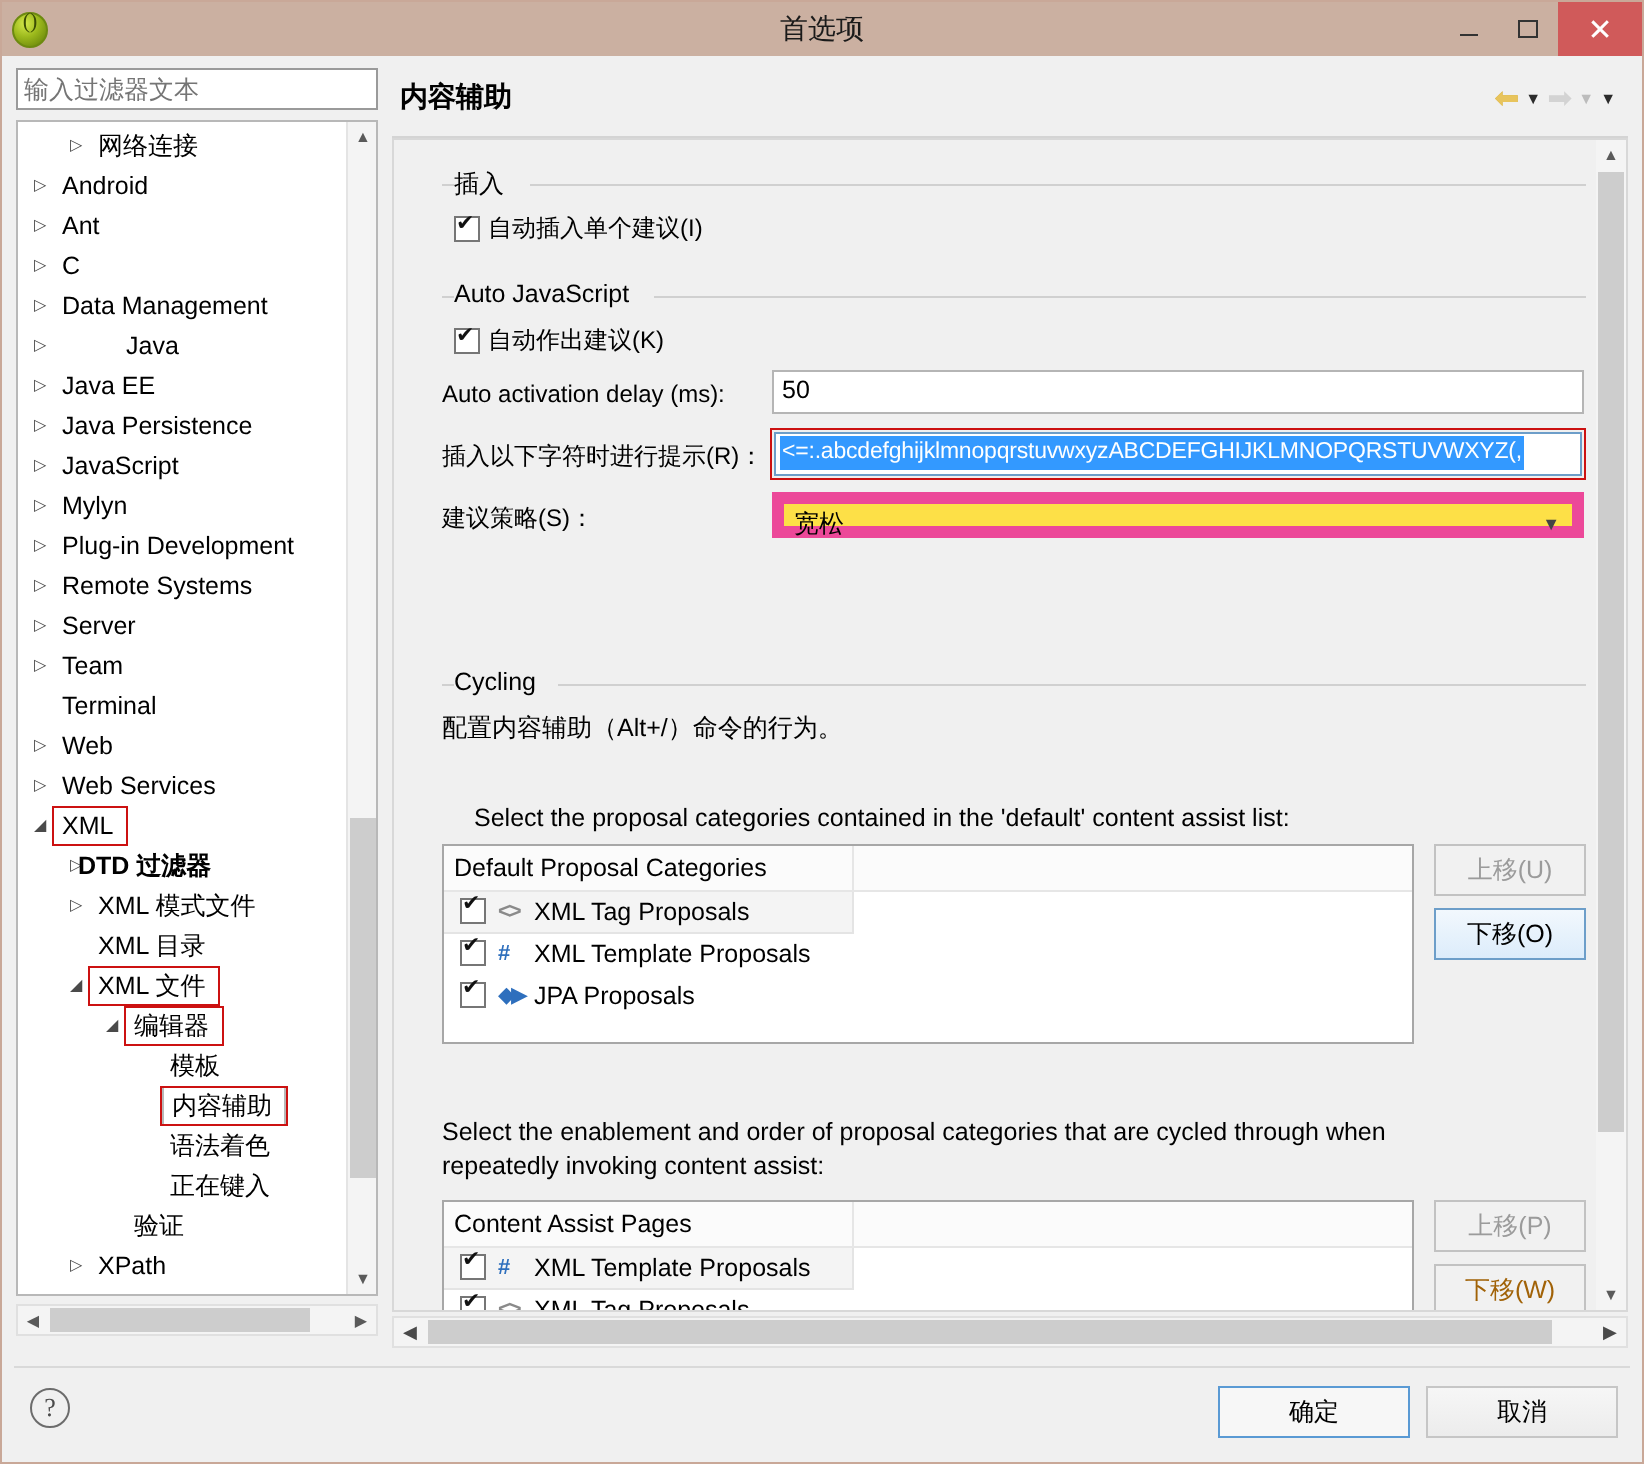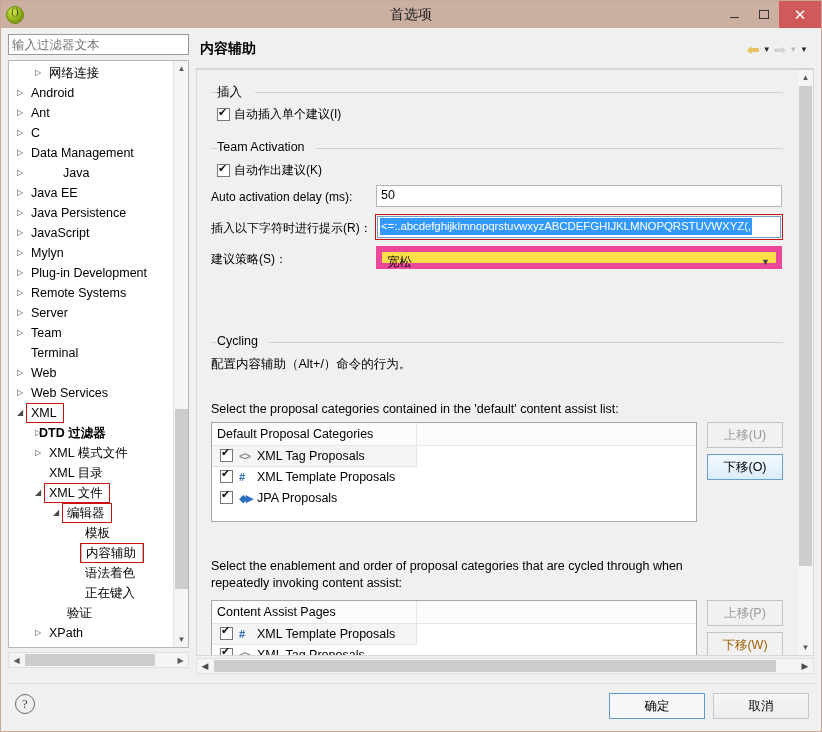--- a/index.html
+++ b/index.html
@@ -279,20 +279,21 @@
   .form {
     position: absolute;
     left: 0; top: 0;
     width: 600px;
   }
 
   
   .grp {
     position: absolute;
     box-sizing: border-box;
+    margin-left: 10px;
   }
   .grp-line {
     position: absolute;
     height: 1px;
     background: #d0d0d0;
   }
   .grp-title {
     position: absolute;
     font-size: 12.5px;
     color: #000;
@@ -690,21 +691,21 @@
             <div class="grp-line" style="left:0; top:8px; width:8px;"></div>
             <div class="grp-line" style="left:44px; top:8px; width:528px;"></div>
             <div class="grp-title" style="left:6px; top:0px;">插入</div>
             <div class="cb" style="left:6px; top:24px;"></div>
             <div class="flabel" style="left:23px; top:22px;">自动插入单个建议(I)</div>
           </div>
 
           <div class="grp" style="left:14px; top:70px; width:572px; height:186px;">
             <div class="grp-line" style="left:0; top:8px; width:8px;"></div>
             <div class="grp-line" style="left:106px; top:8px; width:466px;"></div>
-            <div class="grp-title" style="left:6px; top:0px;">Team Activation</div>
+            <div class="grp-title" style="left:6px; top:0px;">Auto JavaScript</div>
 
             <div class="cb" style="left:6px; top:24px;"></div>
             <div class="flabel" style="left:23px; top:22px;">自动作出建议(K)</div>
 
             <div class="flabel" style="left:0px; top:50px;">Auto activation delay (ms):</div>
             <div class="ftext" style="left:165px; top:45px; width:406px; height:22px;">50</div>
 
             <div class="flabel" style="left:0px; top:80px;">插入以下字符时进行提示(R)：</div>
             <div id="trigger-wrap" style="left:164px; top:74px; width:408px; height:26px;">
               <div id="trigger-field">
@@ -719,21 +720,21 @@
             </div>
           </div>
 
           <div class="grp" style="left:14px; top:264px; width:572px; height:340px;">
             <div class="grp-line" style="left:0; top:8px; width:8px;"></div>
             <div class="grp-line" style="left:58px; top:8px; width:514px;"></div>
             <div class="grp-title" style="left:6px; top:0px;">Cycling</div>
 
             <div class="desc" style="left:0px; top:22px;">配置内容辅助（Alt+/）命令的行为。</div>
 
-            <div class="desc" style="left:0px; top:68px;">Select the proposal categories contained in the 'default' content assist list:</div>
+            <div class="desc" style="left:16px; top:68px;">Select the proposal categories contained in the 'default' content assist list:</div>
 
             <div class="listbox" style="left:0px; top:88px; width:486px; height:100px;">
               <div class="lb-head">
                 <div class="hcell c1">Default Proposal Categories</div>
                 <div class="hcell c2"></div>
               </div>
               <div class="lb-rows" style="position:absolute; left:0; top:23px; width:100%;">
                   <div class="lb-row selrow" style="top: 0px;">
                     <span class="rcb"></span>
                     <span class="ricon ic-tag">&lt;&gt;</span>

